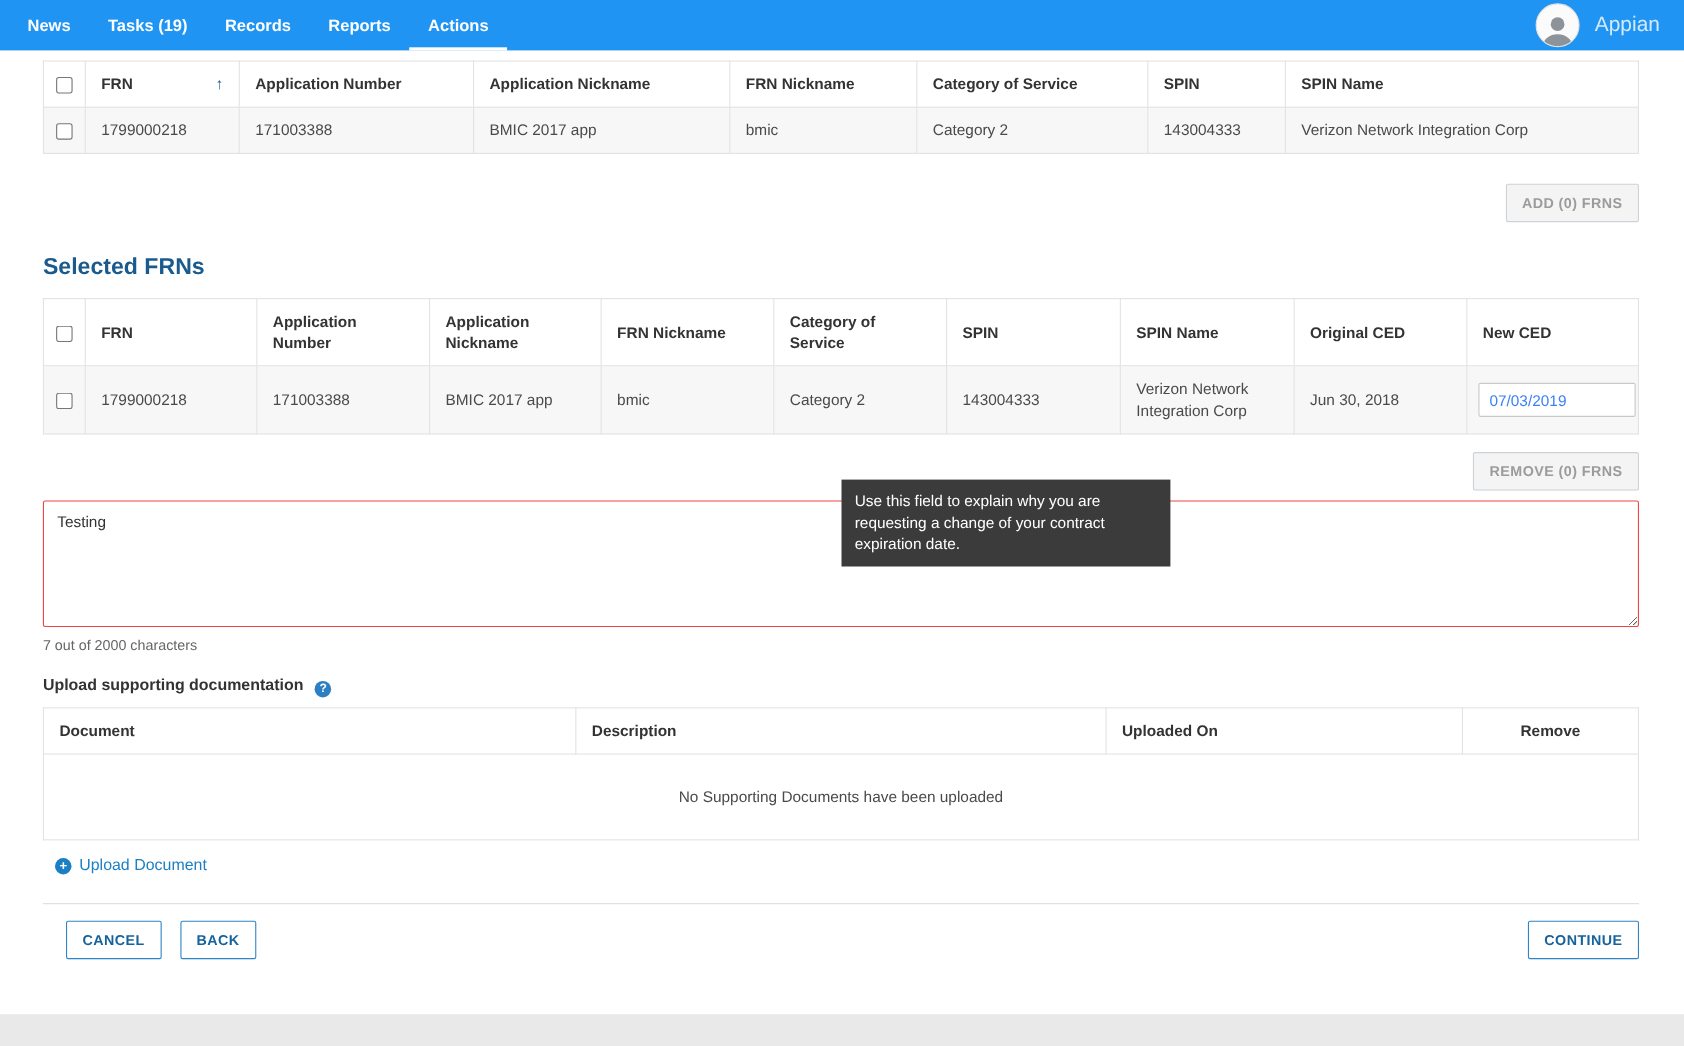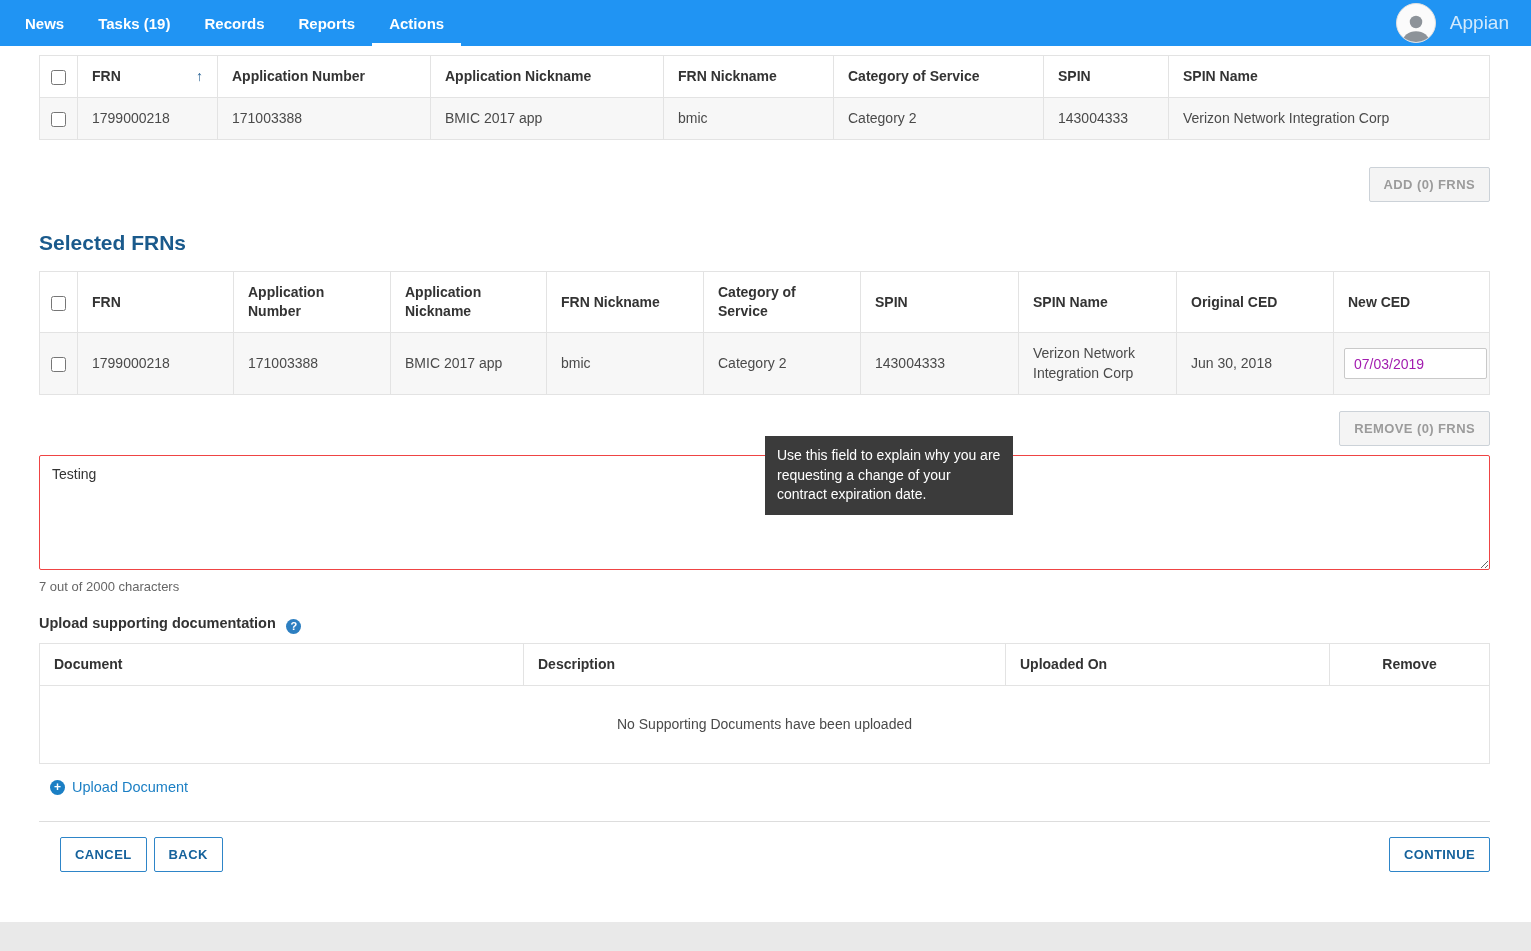--- a/index.html
+++ b/index.html
@@ -40,21 +40,21 @@
   th { padding:11px 14px; font-weight:700; color:#333; line-height:1.35; }
   td { padding:11px 14px; color:#4a4a4a; line-height:1.4; }
   tr.striped td { background:#f7f7f7; }
   td.cb-cell, th.cb-cell { text-align:center; padding:11px 6px; }
   input.cb { width:15px; height:15px; margin:0; vertical-align:middle; }
   .th-flex { display:flex; align-items:center; justify-content:space-between; }
   .sort-arrow { color:#235e92; font-weight:700; font-size:14px; }
 
   .ced-input {
     width:143px; height:31px; border:1px solid #c9c9c9; border-radius:2px;
-    padding:0 9px; font:14px "Liberation Sans", sans-serif; color:#a21caf; background:#fff;
+    padding:0 9px; font:14px "Liberation Sans", sans-serif; color:#3b82f6; background:#fff;
   }
 
   .btn-row { display:flex; justify-content:flex-end; }
   .btn {
     font-family:inherit; font-size:13px; font-weight:700; letter-spacing:.4px;
     padding:9px 14px; background:#fff; border:1px solid #2e85c8; color:#15629c;
     cursor:pointer; border-radius:2px;
   }
   .btn-disabled {
     background:#f4f4f4; border:1px solid #ccd2d8; color:#9b9b9b; cursor:default;
@@ -65,21 +65,21 @@
   .field-label { font-size:14.5px; font-weight:700; color:#333; }
   .expl-label-row { margin-top:31px; }
   .help-icon {
     display:inline-flex; width:15px; height:15px; border-radius:50%;
     background:#2d7fc1; color:#fff; font-size:11px; font-weight:700;
     align-items:center; justify-content:center; margin-left:6px; vertical-align:-2px;
     cursor:pointer;
   }
 
   .tooltip {
-    position:absolute; left:765px; top:436px; width:248px;
+    position:absolute; left:765px; top:436px; width:299px;
     background:#3b3b3b; color:#fff; font-size:14px; line-height:1.4;
     padding:10px 12px; z-index:5;
   }
 
   .textarea-wrap { margin-top:9px; }
   textarea.expl-textarea {
     width:100%; height:115px; border:1px solid #ef4444; border-radius:2px;
     padding:10px 12px; font:14px "Liberation Sans", sans-serif; color:#333;
     resize:both; display:block;
   }
@@ -93,21 +93,21 @@
   .upload-link-row { padding:15px 11px 2px; display:flex; align-items:center; gap:7px; }
   .plus-icon {
     display:inline-flex; width:15px; height:15px; border-radius:50%;
     background:#1b7fc4; color:#fff; font-size:12px; font-weight:700;
     align-items:center; justify-content:center; line-height:1;
   }
   .upload-link { color:#1b7fc4; font-size:14.5px; text-decoration:none; cursor:pointer; }
 
   .divider { border-top:1px solid #ddd; margin-top:24px; }
   .footer-actions { display:flex; margin-top:15px; padding-bottom:34px; }
-  .footer-left { display:flex; gap:7px;padding-left:21px; }
+  .footer-left { display:flex; gap:17px;padding-left:21px; }
   .footer-right { margin-left:auto; }
 </style>
 </head>
 <body>
 
 <div class="page">
 
   <div class="nav">
     <div class="nav-items">
       <a class="nav-item">News</a>

